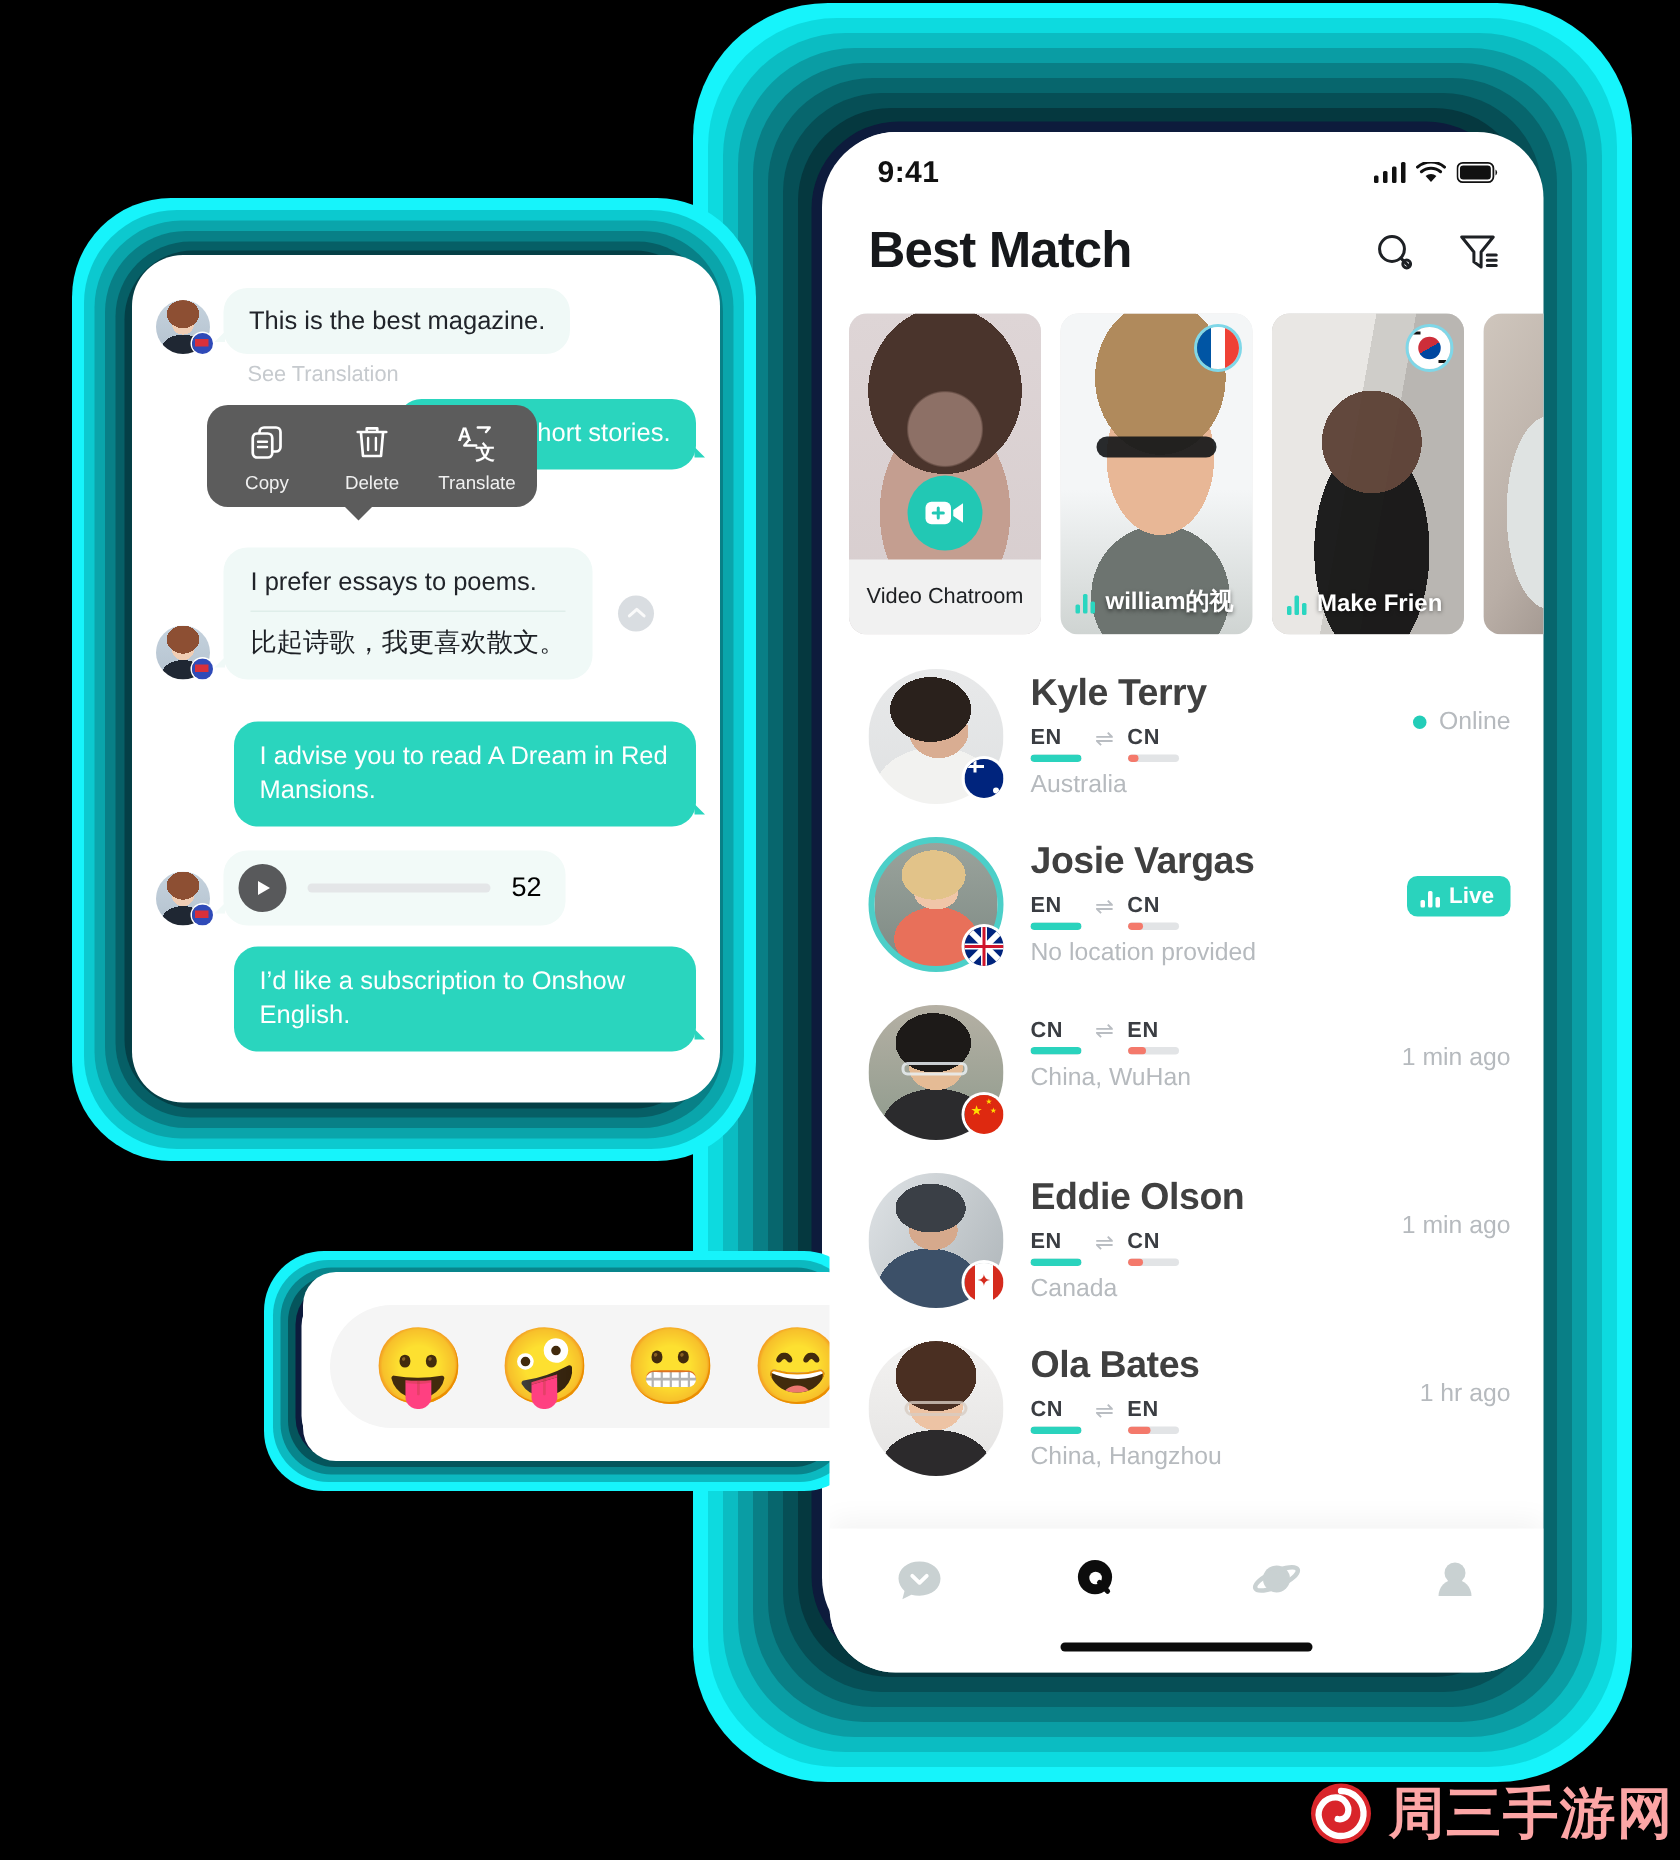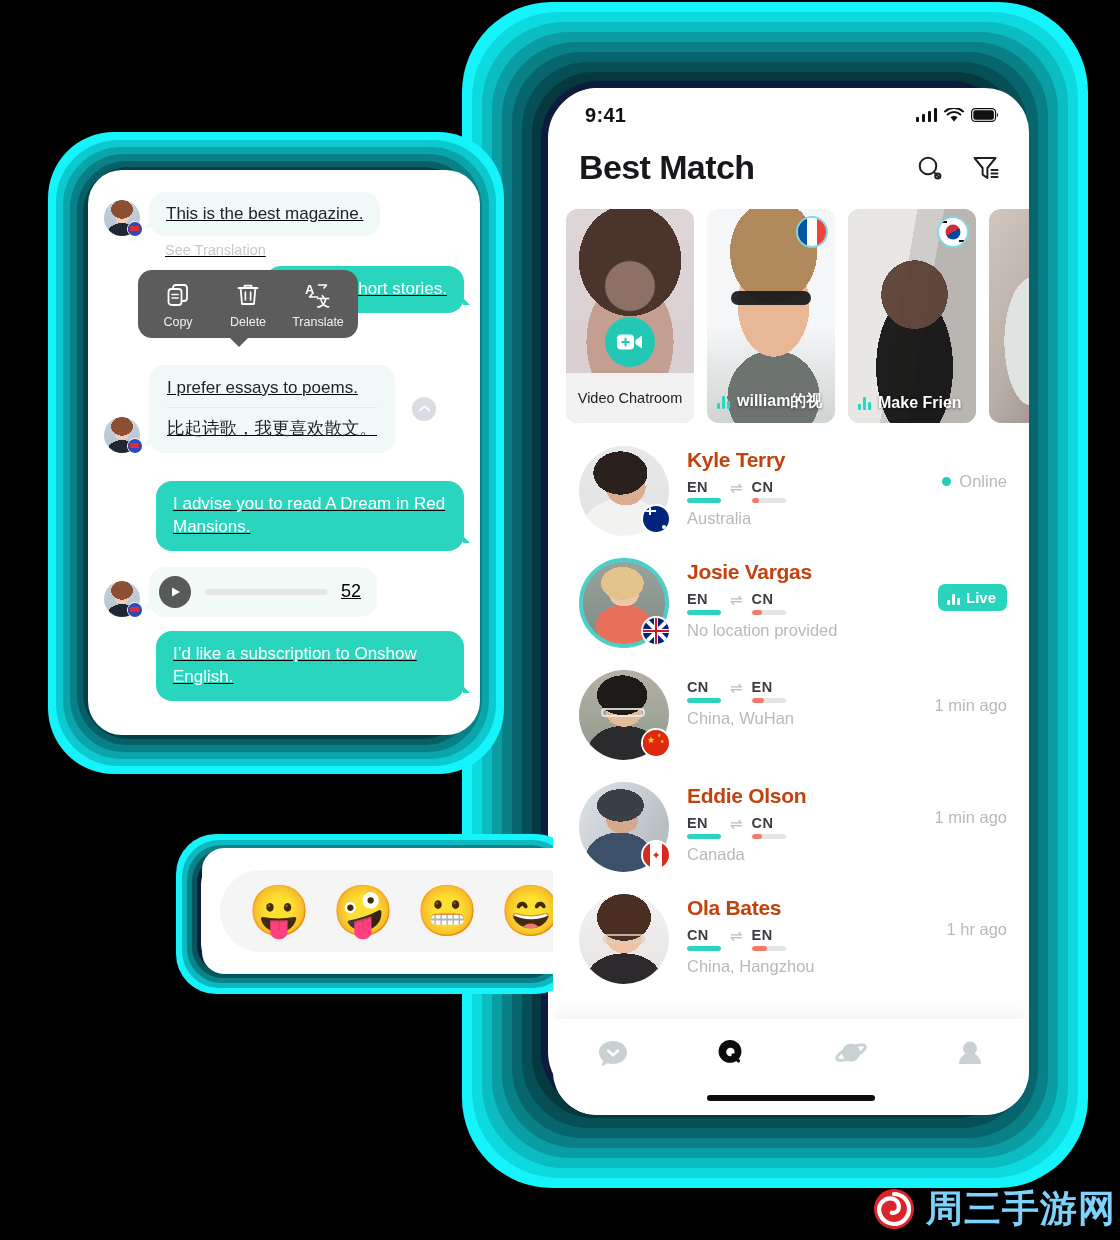--- a/index.html
+++ b/index.html
@@ -88,21 +88,21 @@
   .avatar-wrap.ringed { padding: 0; }
   .avatar-wrap.ringed .avatar {
     width: 90px; height: 90px;
     border: 4px solid #4ccfc8; 
   }
   .avatar-flag {
     position: absolute; right: -2px; bottom: 2px; width: 30px; height: 30px;
     border-radius: 50%; overflow: hidden; border: 2px solid #fff;
   }
   .u-info { flex: 1 1 auto; min-width: 0; padding-top: 2px; }
-  .u-name { font-size: 21px; font-weight: 700; color: #c2410c; letter-spacing: -.3px; }
+  .u-name { font-size: 25px; font-weight: 700; color: #404040; letter-spacing: -.3px; }
   .lang-pair { display: flex; align-items: flex-start; gap: 9px; margin-top: 7px; }
   .lang { width: 34px; }
   .lang .code { font-size: 14.5px; font-weight: 700; color: #3a3d42; letter-spacing: .4px; }
   .lang .meter { height: 5px; border-radius: 3px; background: #e2e4e6; margin-top: 3px; position: relative; overflow: hidden; }
   .lang .meter i { position: absolute; left: 0; top: 0; bottom: 0; border-radius: 3px; }
   .swap { color: #b9bdc2; font-size: 15px; line-height: 18px; }
   .u-loc { font-size: 16.5px; color: #b6babe; margin-top: 6px; }
   .u-meta { flex: 0 0 auto; padding-top: 26px; display: flex; align-items: center; gap: 8px; }
   .u-time { font-size: 16.5px; color: #b6babe; white-space: nowrap; }
   .online-dot { width: 9px; height: 9px; border-radius: 50%; background: #23cdb8; }
@@ -127,21 +127,21 @@
     width: 168px; height: 6px; border-radius: 3px; background: #0c0c0c;
   }
 
   
   #left-glow { left: 48px; top: 132px; width: 456px; height: 642px; }
   #left-phone {
     position: absolute; left: 88px; top: 170px;
     width: 392px; height: 565px;
     background: #fff; border-radius: 34px; overflow: hidden; z-index: 20;
   }
-  .chat-area { position: relative; padding: 22px 16px 0 16px; height: 100%; text-decoration: underline; }
+  .chat-area { position: relative; padding: 22px 16px 0 16px; height: 100%; }
   .msg { display: flex; align-items: flex-end; gap: 9px; margin-bottom: 5px; }
   .msg.out { justify-content: flex-end; }
   .c-avatar { position: relative; width: 36px; height: 36px; flex: 0 0 auto; }
   .c-avatar .pic { width: 36px; height: 36px; border-radius: 50%; overflow: hidden; background: #cfd6de; }
   .c-avatar .mini-flag {
     position: absolute; right: -3px; bottom: -1px; width: 16px; height: 16px;
     border-radius: 50%; overflow: hidden; border: 1.5px solid #fff;
   }
   .bubble-in {
     background: #f0f9f7; border-radius: 16px; padding: 12px 17px;
@@ -216,21 +216,21 @@
     display: flex; align-items: center; gap: 22px; padding-left: 28px;
   }
   .emoji { font-size: 50px; line-height: 1; flex: 0 0 auto; }
 
   
   #watermark {
     position: absolute; right: 4px; bottom: 6px; z-index: 60;
     display: flex; align-items: center; gap: 10px;
   }
   .wm-text {
-    font-size: 37px; font-weight: 700; color: #7dd3fc;
+    font-size: 37px; font-weight: 700; color: #fca5a5;
     letter-spacing: 1px; font-family: "DejaVu Sans", sans-serif;
   }
 
   
   .sig-bars { display: flex; align-items: flex-end; gap: 2.5px; height: 14px; }
   .sig-bars i { width: 3.5px; background: #111; border-radius: 1px; }
 </style>
 </head>
 <body>
 

